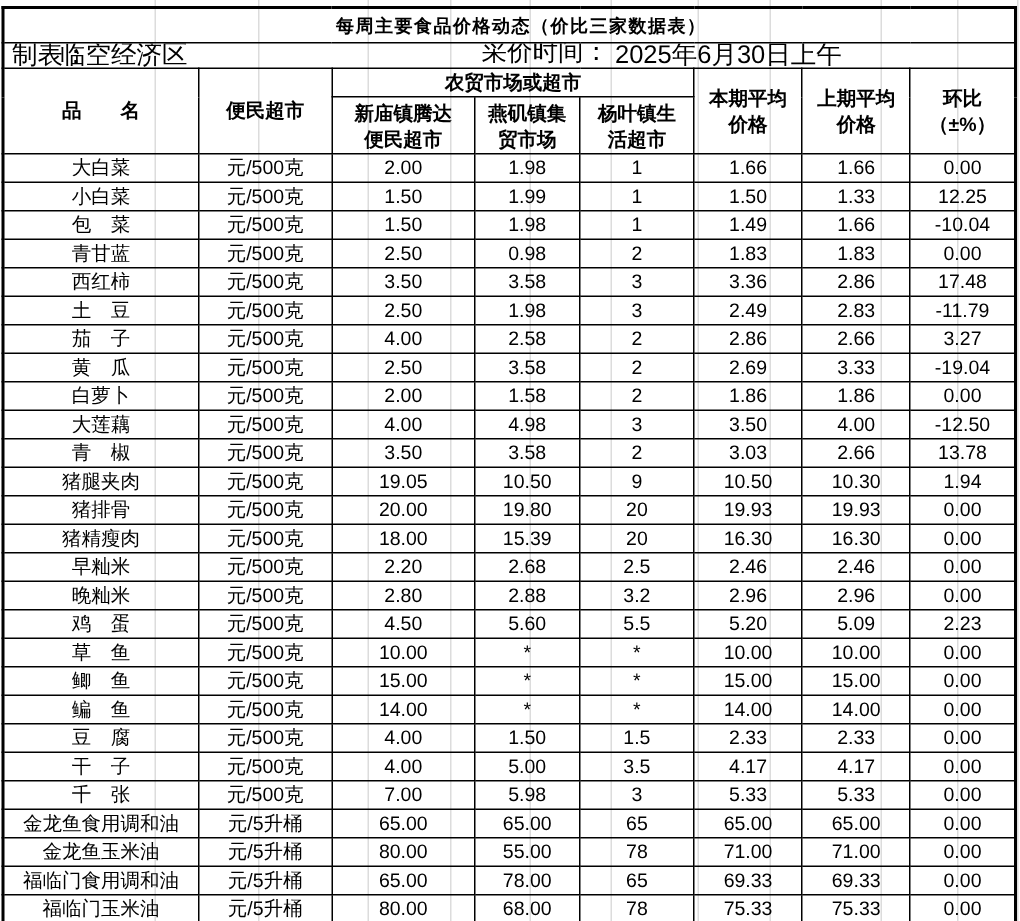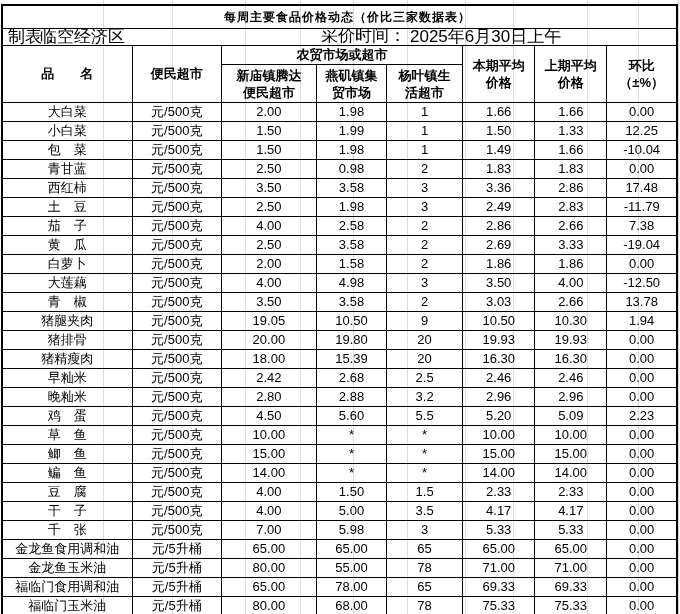--- a/index.html
+++ b/index.html
@@ -158,21 +158,21 @@
   </tr>
 
   <tr>
     <td>茄　子</td>
     <td>元/500克</td>
     <td>4.00</td>
     <td>2.58</td>
     <td>2</td>
     <td>2.86</td>
     <td>2.66</td>
-    <td>7.38</td>
+    <td>3.27</td>
   </tr>
 
   <tr>
     <td>黄　瓜</td>
     <td>元/500克</td>
     <td>2.50</td>
     <td>3.58</td>
     <td>2</td>
     <td>2.69</td>
     <td>3.33</td>
@@ -241,21 +241,21 @@
     <td>15.39</td>
     <td>20</td>
     <td>16.30</td>
     <td>16.30</td>
     <td>0.00</td>
   </tr>
 
   <tr>
     <td>早籼米</td>
     <td>元/500克</td>
-    <td>2.42</td>
+    <td>2.20</td>
     <td>2.68</td>
     <td>2.5</td>
     <td>2.46</td>
     <td>2.46</td>
     <td>0.00</td>
   </tr>
 
   <tr>
     <td>晚籼米</td>
     <td>元/500克</td>

